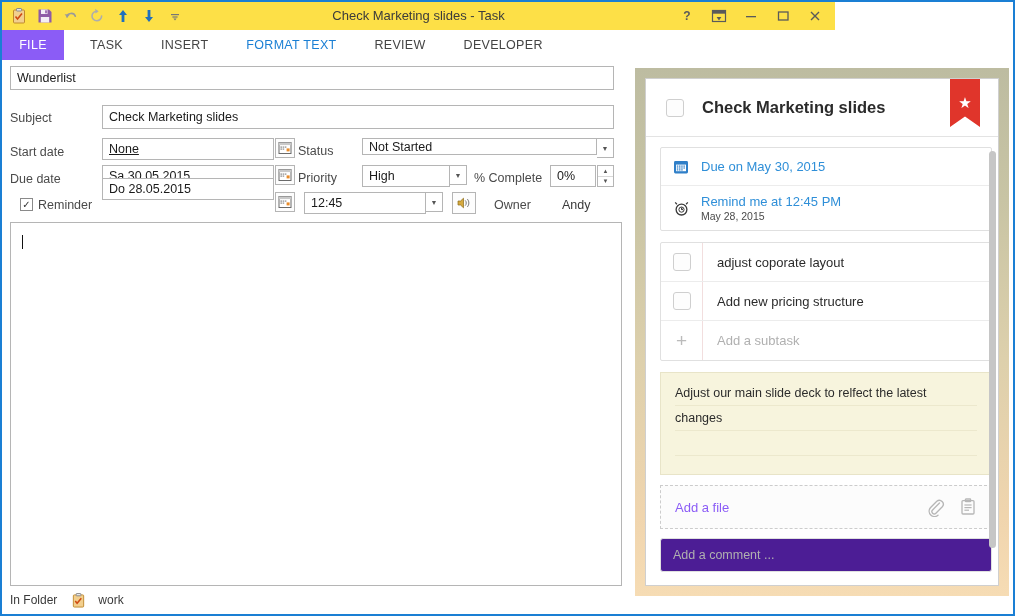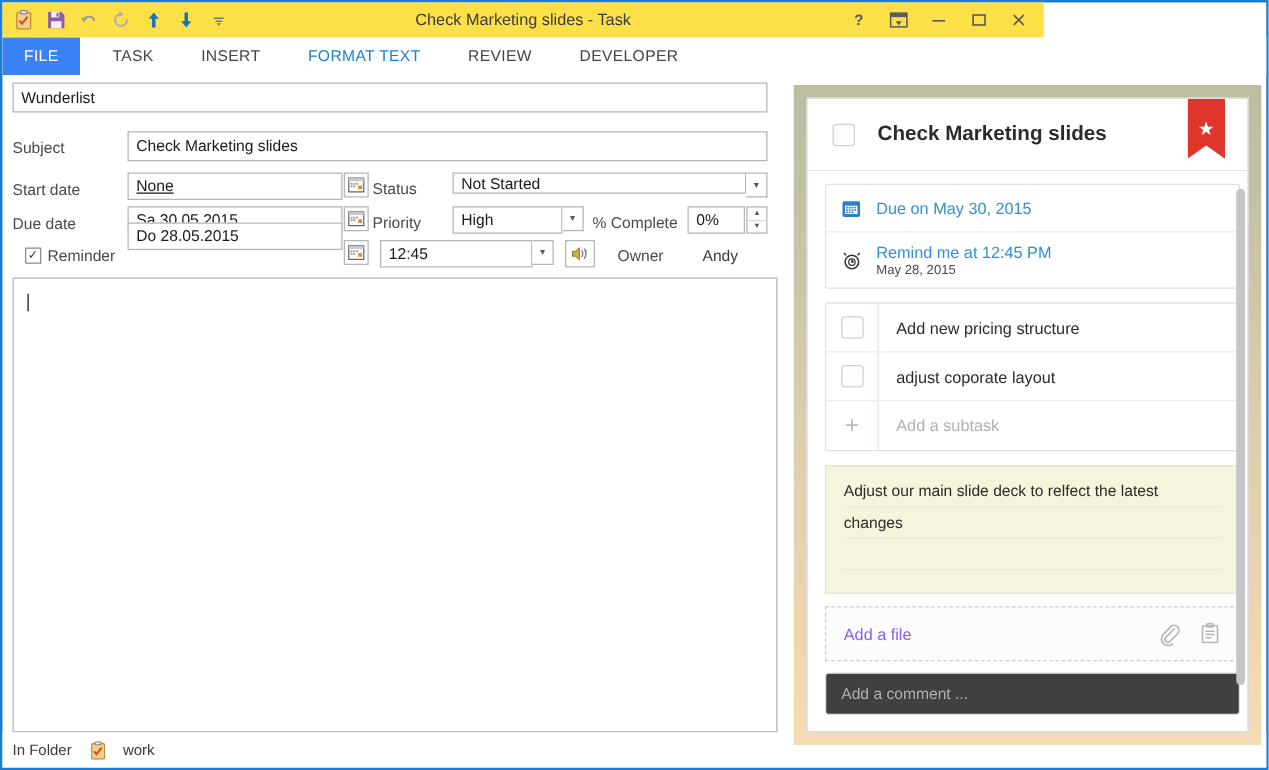--- a/index.html
+++ b/index.html
@@ -62,21 +62,21 @@
     display: flex; align-items: stretch;
   }
   .tab {
     display: flex; align-items: center; justify-content: center;
     font-size: 12.5px;
     color: #444444;
     padding: 0 14px;
     letter-spacing: .3px;
   }
   .tab.file {
-    background: #3b82f6;
+    background: #8b5cf6;
     color: #ffffff;
     width: 62px;
     padding: 0;
   }
   .tab.active { color: #1a7fd4; }
 
   
   #form {
     position: absolute;
     left: 8px; top: 64px;
@@ -282,21 +282,21 @@
     flex: 1; font-size: 13px; color: #8b5cf6;
   }
   #wl-file .fico {
     margin-left: 14px; color: #b6b6b6;
     display: flex; align-items: center;
   }
   #wl-comment {
     height: 34px;
     border: 1px solid #e0e0e0;
     border-radius: 3px;
-    background: #404040;
+    background: #4c1d95;
     display: flex; align-items: center;
     padding: 0 12px;
     font-size: 12.5px; color: #b0b0b0;
     margin: 0 0 0 0;
   }
   #wl-comment-wrap { padding: 0 14px 12px 14px; }
   #wl-scroll {
     position: absolute;
     right: 2px; top: 72px;
     width: 7px; height: 397px;
@@ -560,27 +560,27 @@
               <div class="wl-sub">May 28, 2015</div>
             </div>
           </div>
         </div>
 
         <div class="wl-group">
           <div class="task-row">
             <div class="task-cb">
                 <div class="wl-check"></div>
               </div>
-            <div class="task-txt">Add new pricing structure</div>
+            <div class="task-txt">adjust coporate layout</div>
           </div>
           <div class="task-row">
             <div class="task-cb">
                 <div class="wl-check"></div>
               </div>
-            <div class="task-txt">adjust coporate layout</div>
+            <div class="task-txt">Add new pricing structure</div>
           </div>
           <div class="task-row">
             <div class="task-cb">
                 <span class="plus">+</span>
               </div>
             <div class="task-txt ph">Add a subtask</div>
           </div>
         </div>
 
         <div id="wl-note">

